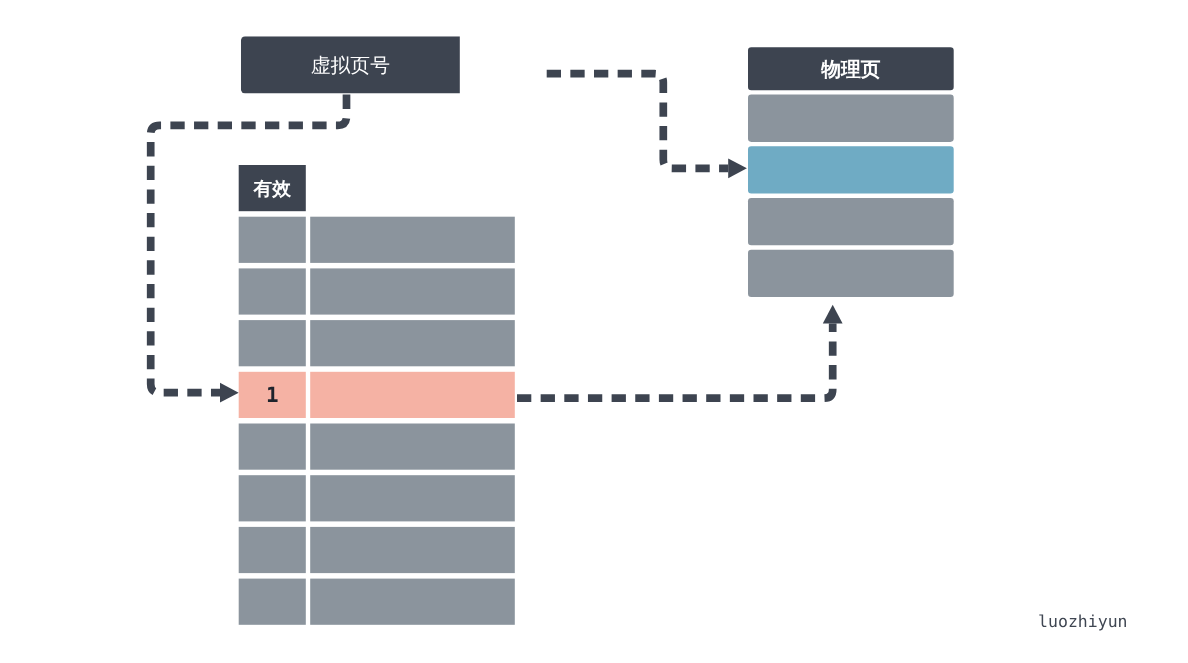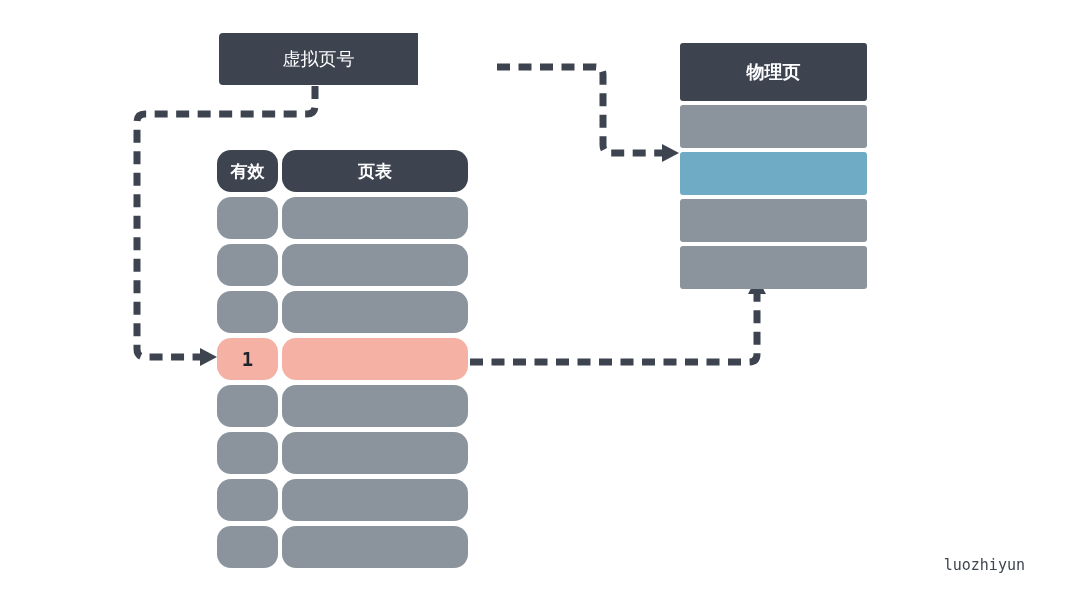--- a/index.html
+++ b/index.html
@@ -68,21 +68,21 @@
     position: absolute;
     left: 217px; top: 150px;
     width: 251px;
   }
   .pt-header {
     display: flex;
     gap: 4px;
     margin-bottom: 5px;
   }
   .pt-cell {
-    border-radius: 14px;
+    border-radius: 0;
     display: flex;
     align-items: center;
     justify-content: center;
   }
   .pt-cell.valid { width: 61px; }
   .pt-cell.entry { width: 186px; }
   .pt-header .pt-cell {
     height: 42px;
     background: var(--dark, #3d4450);
     color: #ffffff;
@@ -111,21 +111,21 @@
     background: var(--highlight-pink, #f5b2a4);
   }
 
   
   .pptable {
     position: absolute;
     left: 680px; top: 43px;
     width: 187px;
   }
   .pp-header {
-    height: 58px;
+    height: 39px;
     background: var(--dark, #3d4450);
     color: #ffffff;
     font-size: 18px;
     font-weight: bold;
     border-radius: 3px;
     display: flex;
     align-items: center;
     justify-content: center;
     margin-bottom: 4px;
   }
@@ -177,21 +177,20 @@
     </g>
   </svg>
 
   <div class="vbox">
     <div class="vbox-main">虚拟页号</div>
   </div>
 
   <div class="ptable">
     <div class="pt-header">
       <div class="pt-cell valid">有效</div>
-      <div class="pt-cell entry">页表</div>
     </div>
     <div class="pt-rows">
         <div class="pt-row">
     <div class="pt-cell valid"></div>
     <div class="pt-cell entry"></div>
   </div>
         <div class="pt-row">
     <div class="pt-cell valid"></div>
     <div class="pt-cell entry"></div>
   </div>

